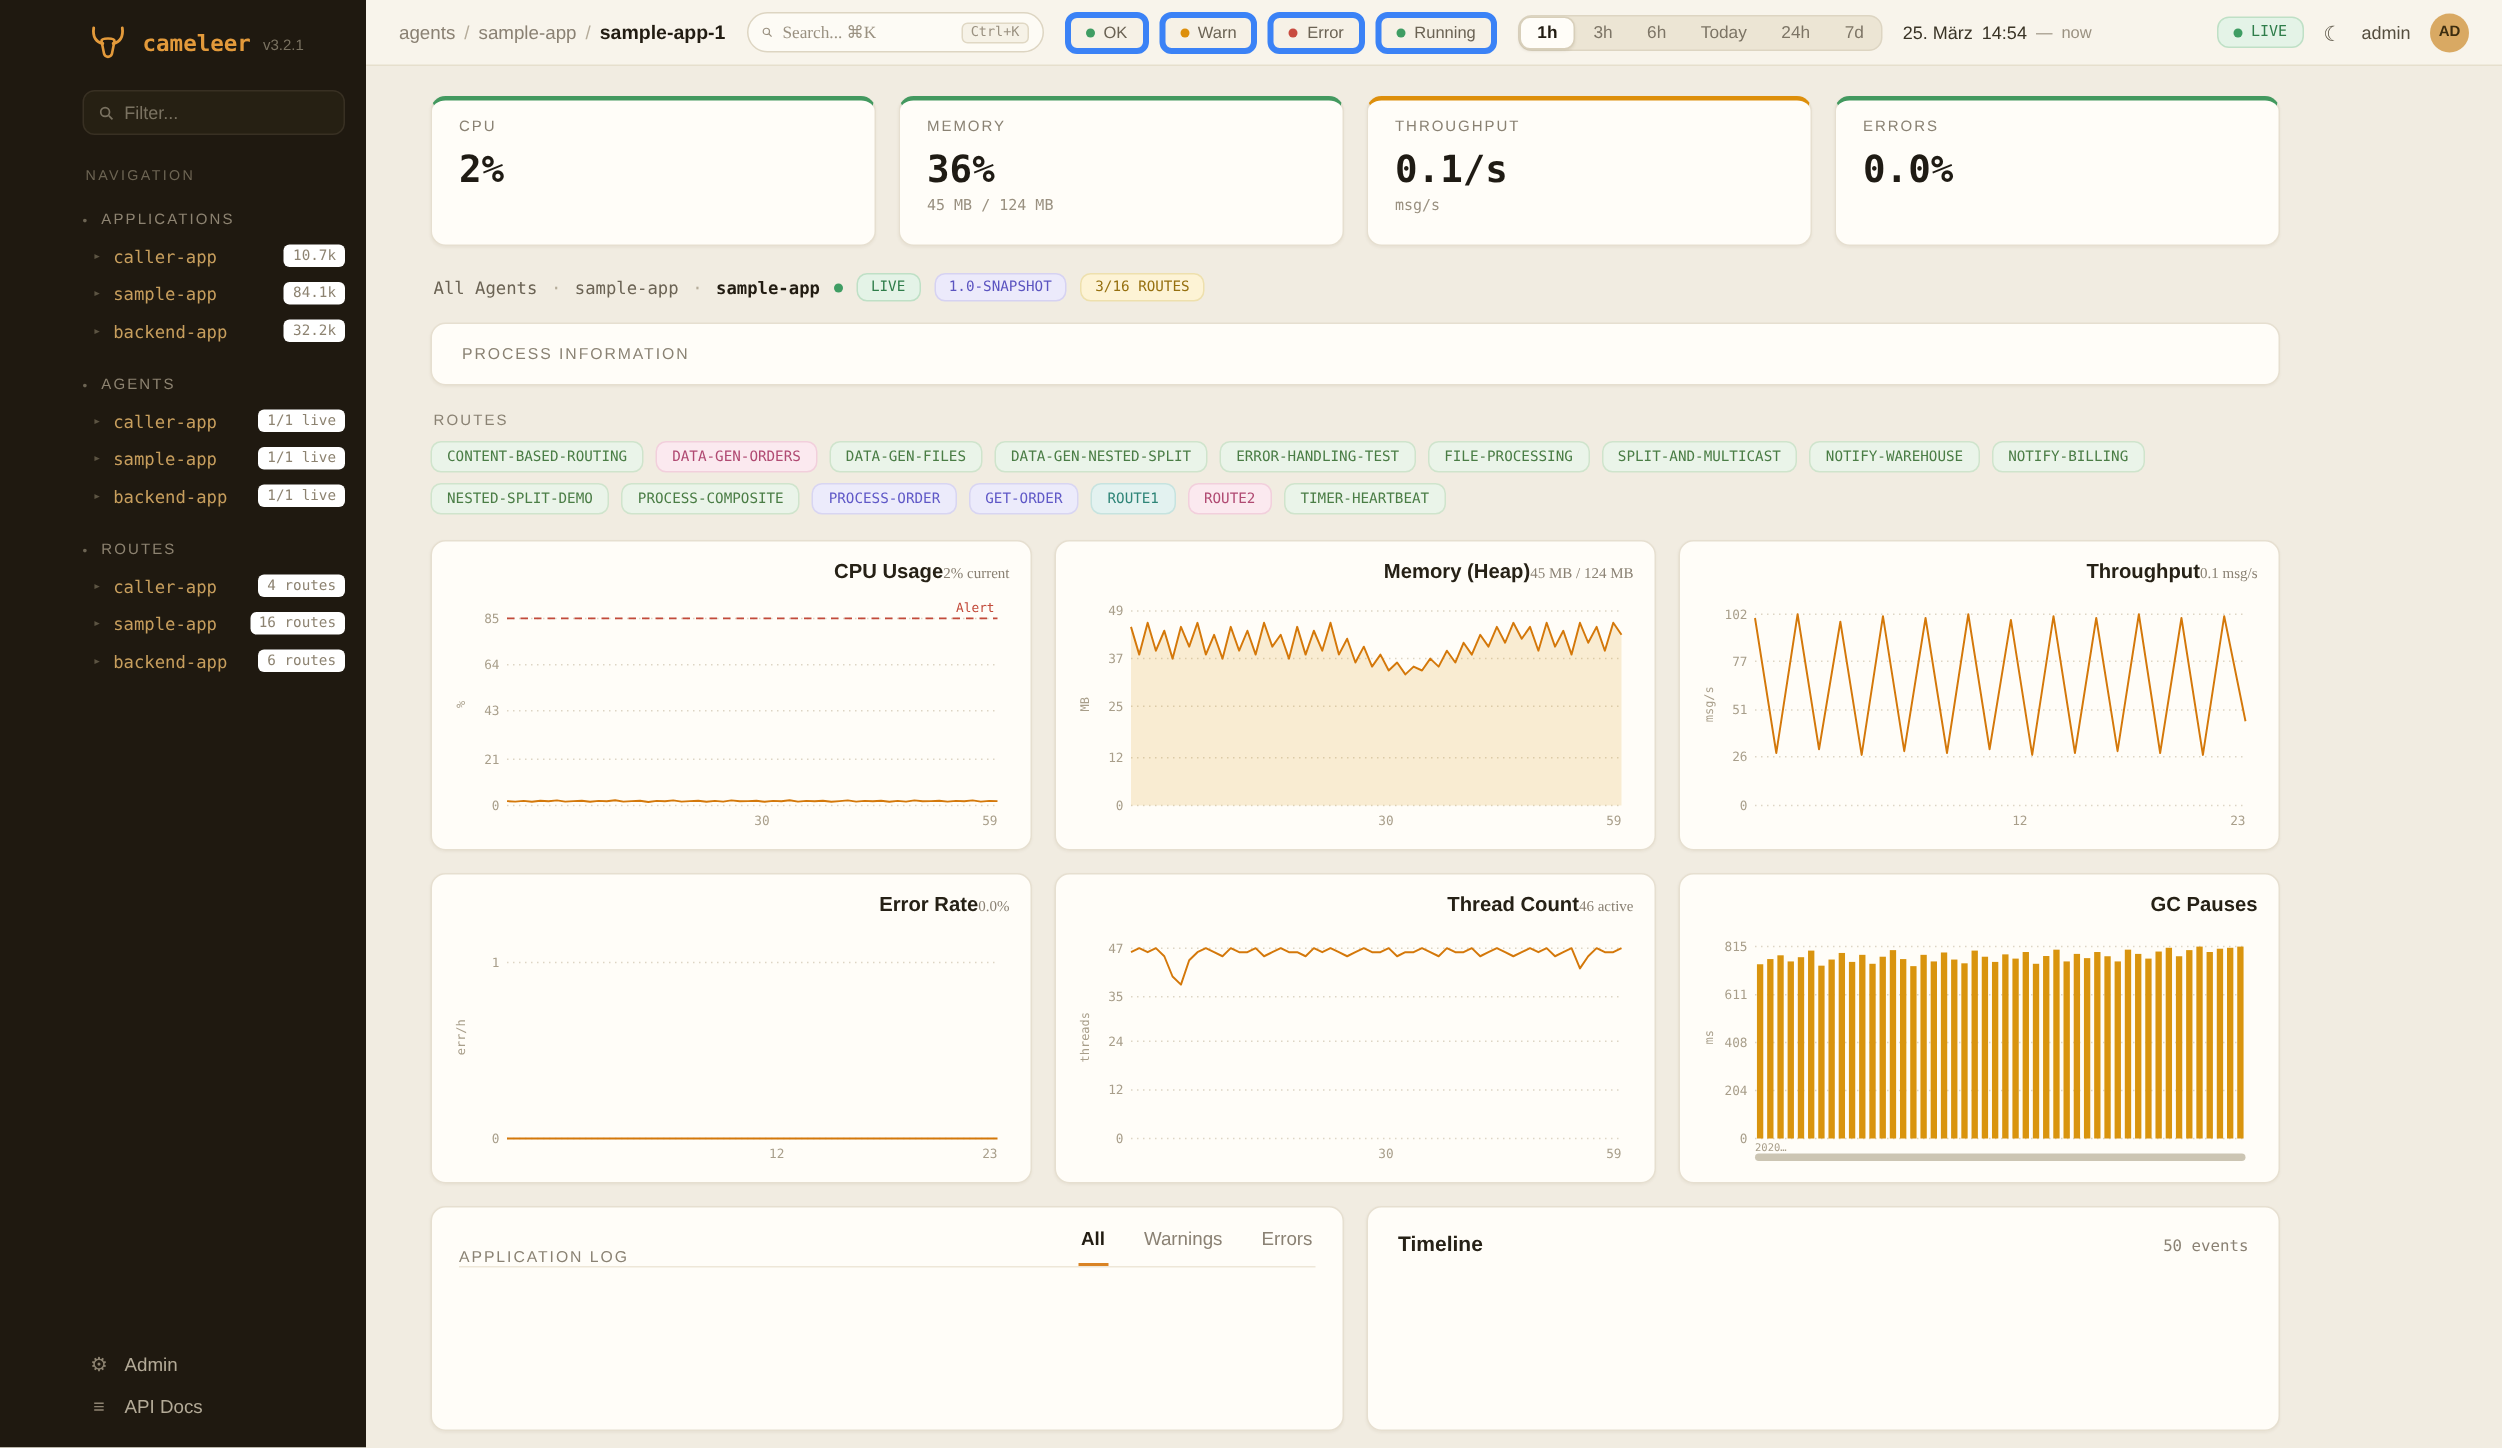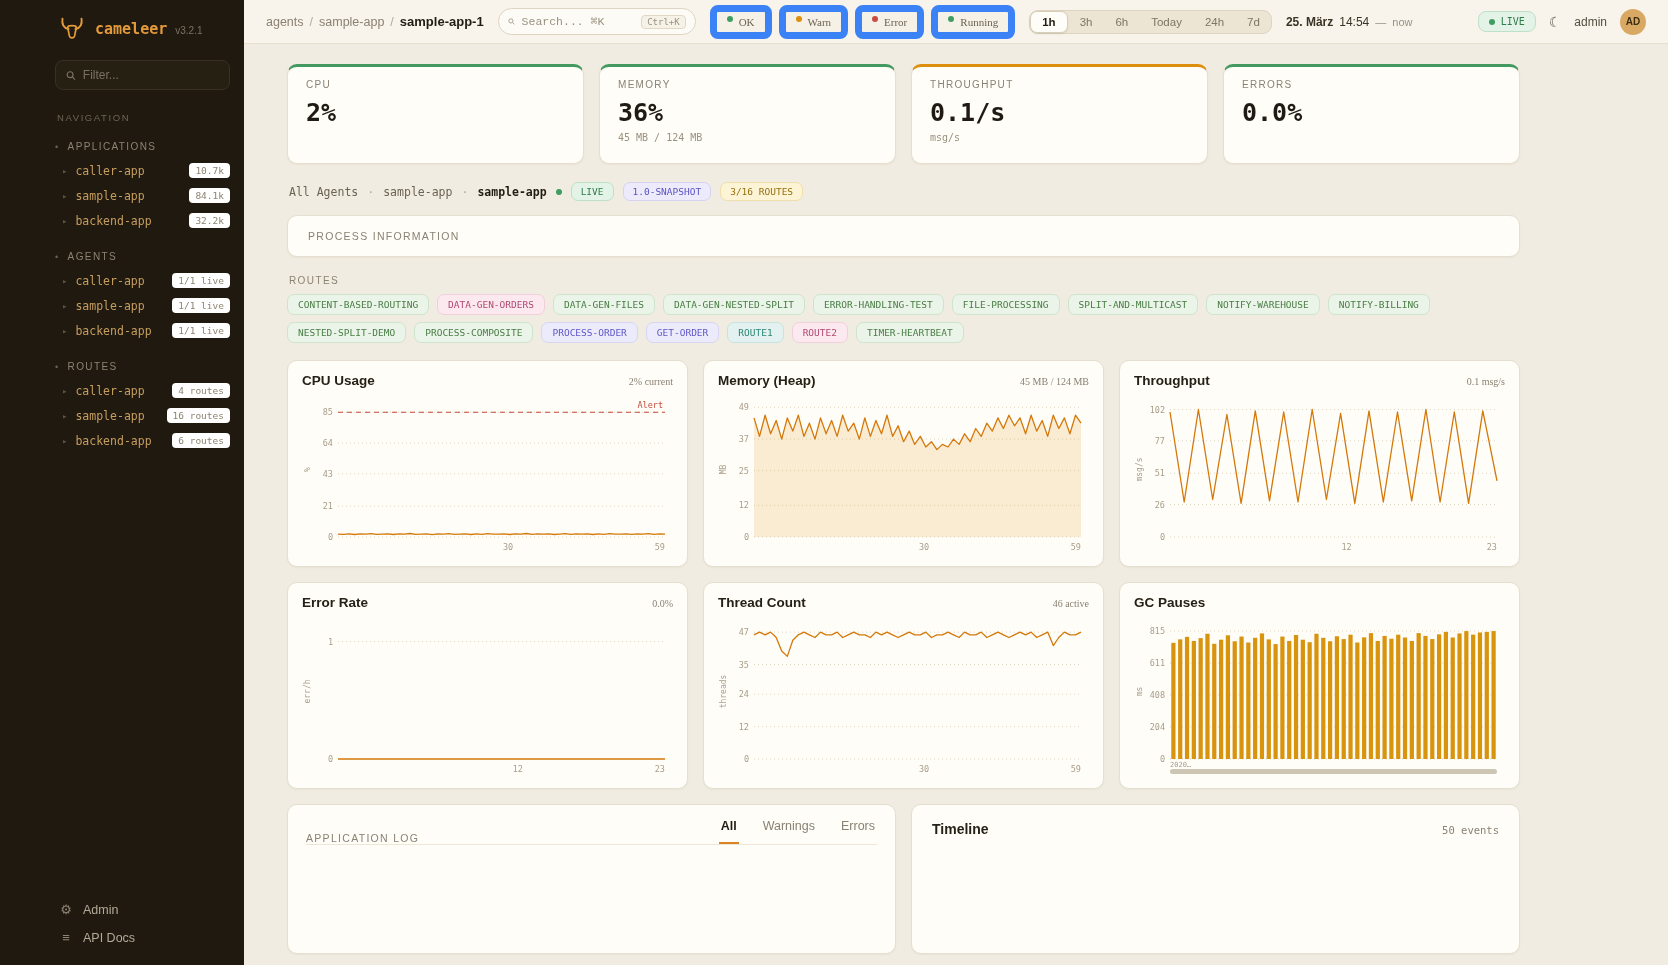--- a/index.html
+++ b/index.html
@@ -33,35 +33,35 @@
 
   
   .main{flex:1;display:flex;flex-direction:column;height:100%;overflow:hidden;}
   .topbar{height:44px;flex:0 0 44px;background:#f8f4eb;border-bottom:1px solid #e6dfcd;display:flex;
        align-items:center;padding:0 22px;gap:14px;}
   .crumbs{display:flex;align-items:center;gap:6px;font-size:12.5px;color:#8a8173;white-space:nowrap;}
   .crumb-cur{color:#221c12;font-weight:bold;font-size:13px;}
   .searchbox{display:flex;align-items:center;gap:7px;border:1px solid #ddd5c2;background:#fdfbf5;border-radius:14px;
        height:27px;padding:0 9px;width:198px;}
   .searchbox input{border:none;outline:none;background:transparent;font-size:11.5px;color:#4a4437;width:100%;
-       font-family:Liberation Mono, monospace;}
+       font-family:Liberation Serif, serif;}
   .searchbox input::placeholder{color:#9a9181;}
   .kbd{font-size:9px;color:#9a9181;border:1px solid #e0d8c4;border-radius:4px;padding:1px 5px;background:#f6f2e7;
        font-family:"DejaVu Sans Mono",monospace;white-space:nowrap;}
   .status-filters{display:flex;gap:7px;}
-  .status-chip{display:flex;gap:6px;border:7px solid #3b82f6;background:#f6f1e6;border-radius:8px;
-       padding:4px 10px;font-size:11px;color:#6b6354;cursor:pointer;font-family:Liberation Serif, serif;}
+  .status-chip{display:flex;align-items:center;gap:6px;border:4px solid #3b82f6;background:#f6f1e6;border-radius:8px;
+       padding:4px 10px;font-size:11px;color:#6b6354;cursor:pointer;font-family:Liberation Sans, sans-serif;}
   .dot{width:6px;height:6px;border-radius:50%;display:inline-block;}
   .time-group{display:flex;align-items:center;background:#ece5d4;border:1px solid #ddd5c2;border-radius:9px;padding:0;gap:1px;}
   .time-btn{border:none;background:transparent;font-size:11.5px;color:#7d7566;padding:4px 11px;border-radius:7px;
        cursor:pointer;font-family:"Liberation Sans",sans-serif;}
   .time-btn.active{background:#fffdf8;border:1px solid #d8cfba;color:#221c12;font-weight:bold;
        box-shadow:0 1px 2px rgba(80,65,35,.12);}
   .date-cluster{display:flex;align-items:center;gap:6px;font-size:12px;color:#3a3426;white-space:nowrap;cursor:pointer;}
-  .date-strong{font-weight:bold;}
+  .date-strong{font-weight:normal;}
   .date-dim{color:#9a9181;font-size:11px;}
   .right-cluster{margin-left:auto;display:flex;align-items:center;gap:13px;}
   .live-pill{display:flex;align-items:center;gap:6px;background:#e4f3e7;border:1px solid #bfe0c6;color:#2f7d4a;
        border-radius:8px;padding:4px 10px;font-size:10px;font-family:"DejaVu Sans Mono",monospace;cursor:pointer;}
   .moon-btn{border:none;background:transparent;font-size:14px;color:#5f5849;cursor:pointer;}
   .user-name{font-size:12px;color:#554e3f;}
   .avatar{width:26px;height:26px;border-radius:50%;background:#d9a963;color:#3c2d10;font-weight:bold;font-size:10px;
        display:flex;align-items:center;justify-content:center;cursor:pointer;}
 
   
@@ -99,21 +99,21 @@
   .chip-wrap{display:flex;flex-wrap:wrap;gap:8px;row-gap:7px;max-width:1233px;}
   .chip{border-radius:7px;padding:4px 10px;font-size:9.5px;font-family:"DejaVu Sans Mono",monospace;cursor:pointer;
        border:1px solid transparent;}
   .c-green{background:#eaf4e9;border-color:#cfe4cc;color:#4a7d45;}
   .c-pink{background:#fbe9ef;border-color:#f2cfdc;color:#b04a72;}
   .c-purple{background:#ecebfb;border-color:#d8d5f2;color:#5f58c7;}
   .c-teal{background:#e3f2f0;border-color:#c6e3df;color:#2e8577;}
 
   .charts-grid{display:grid;grid-template-columns:repeat(3,1fr);gap:15px;margin-top:17px;}
   .chart-card{padding:12px 14px;}
-  .chart-head{display:flex;align-items:baseline;justify-content:space-between;}
+  .chart-head{display:flex;align-items:baseline;justify-content:flex-end;}
   .chart-title{font-size:13.5px;font-weight:bold;color:#262116;}
   .chart-right{font-size:10px;color:#8a8173;font-family:Liberation Serif, serif;}
   .chart-body{height:160px;margin-top:6px;}
 
   .bottom-row{display:grid;grid-template-columns:1fr 1fr;gap:15px;margin-top:15px;}
   .log-card{padding:14px 18px;height:150px;}
   .log-head{display:flex;align-items:flex-end;justify-content:space-between;border-bottom:1px solid #eee7d8;
        padding-bottom:0;}
   .log-tabs{display:flex;gap:22px;}
   .log-tab{border:none;background:transparent;font-size:12.5px;color:#8a8173;padding:0 2px 9px;cursor:pointer;

